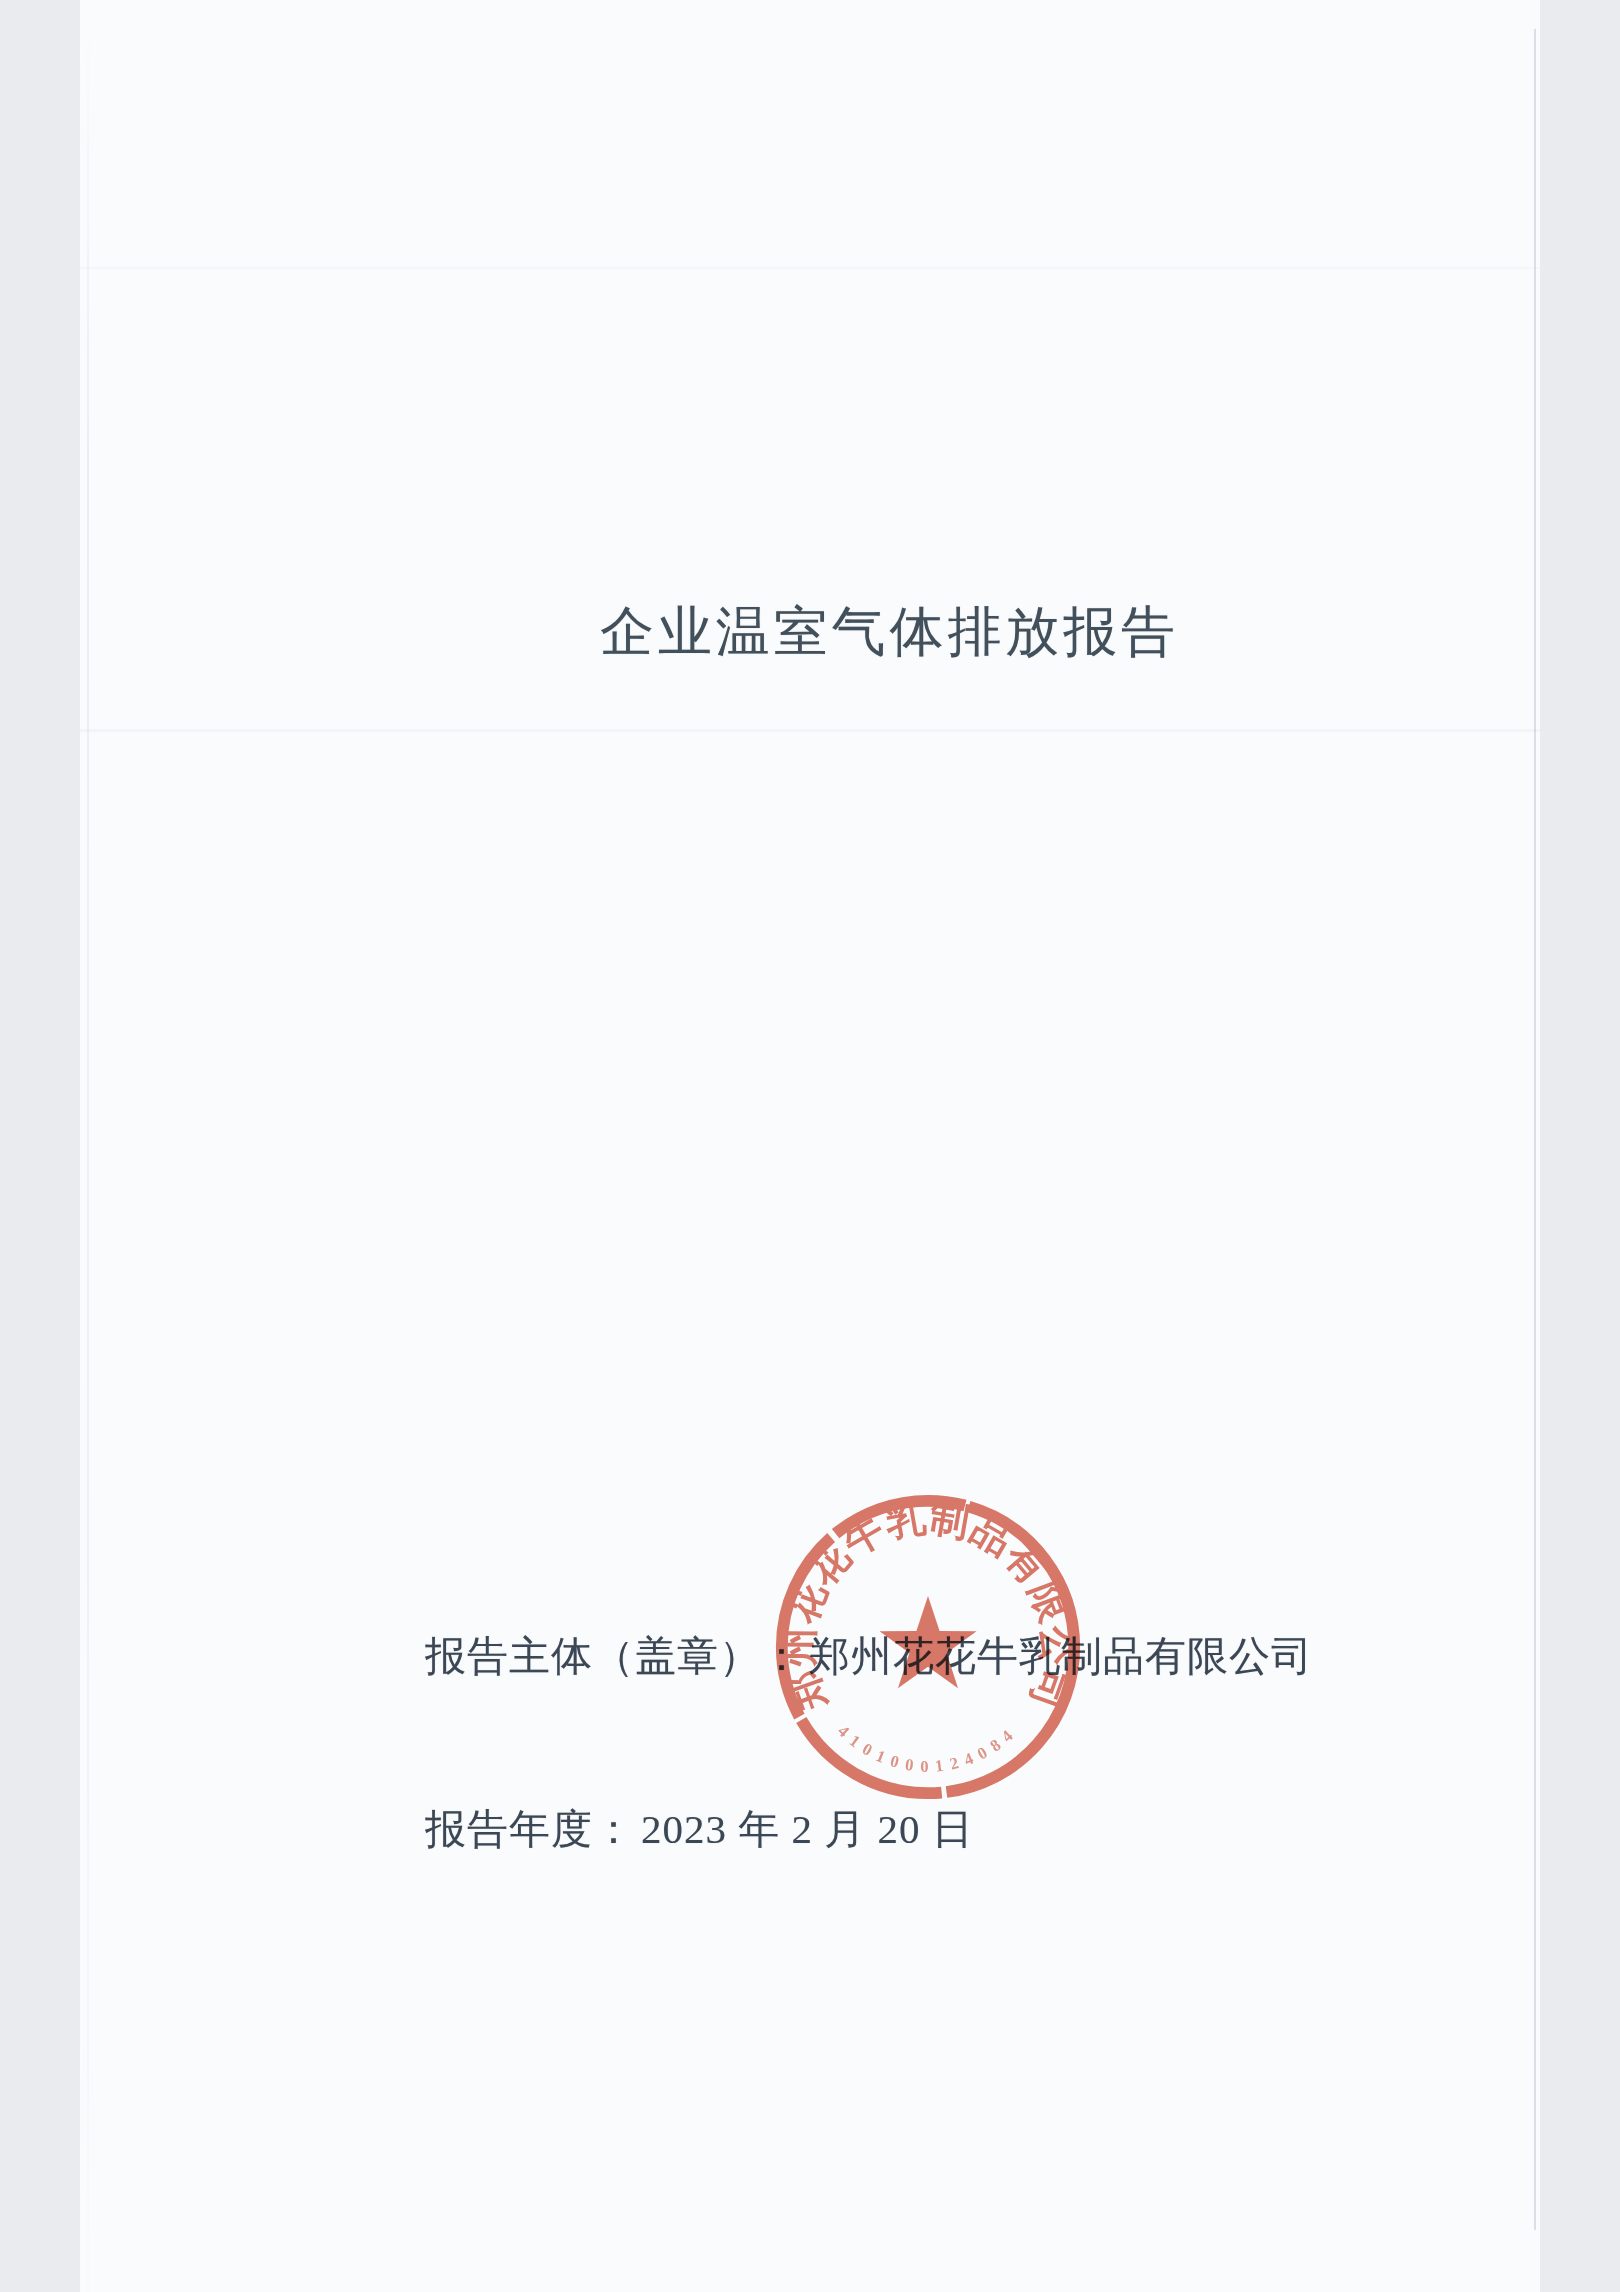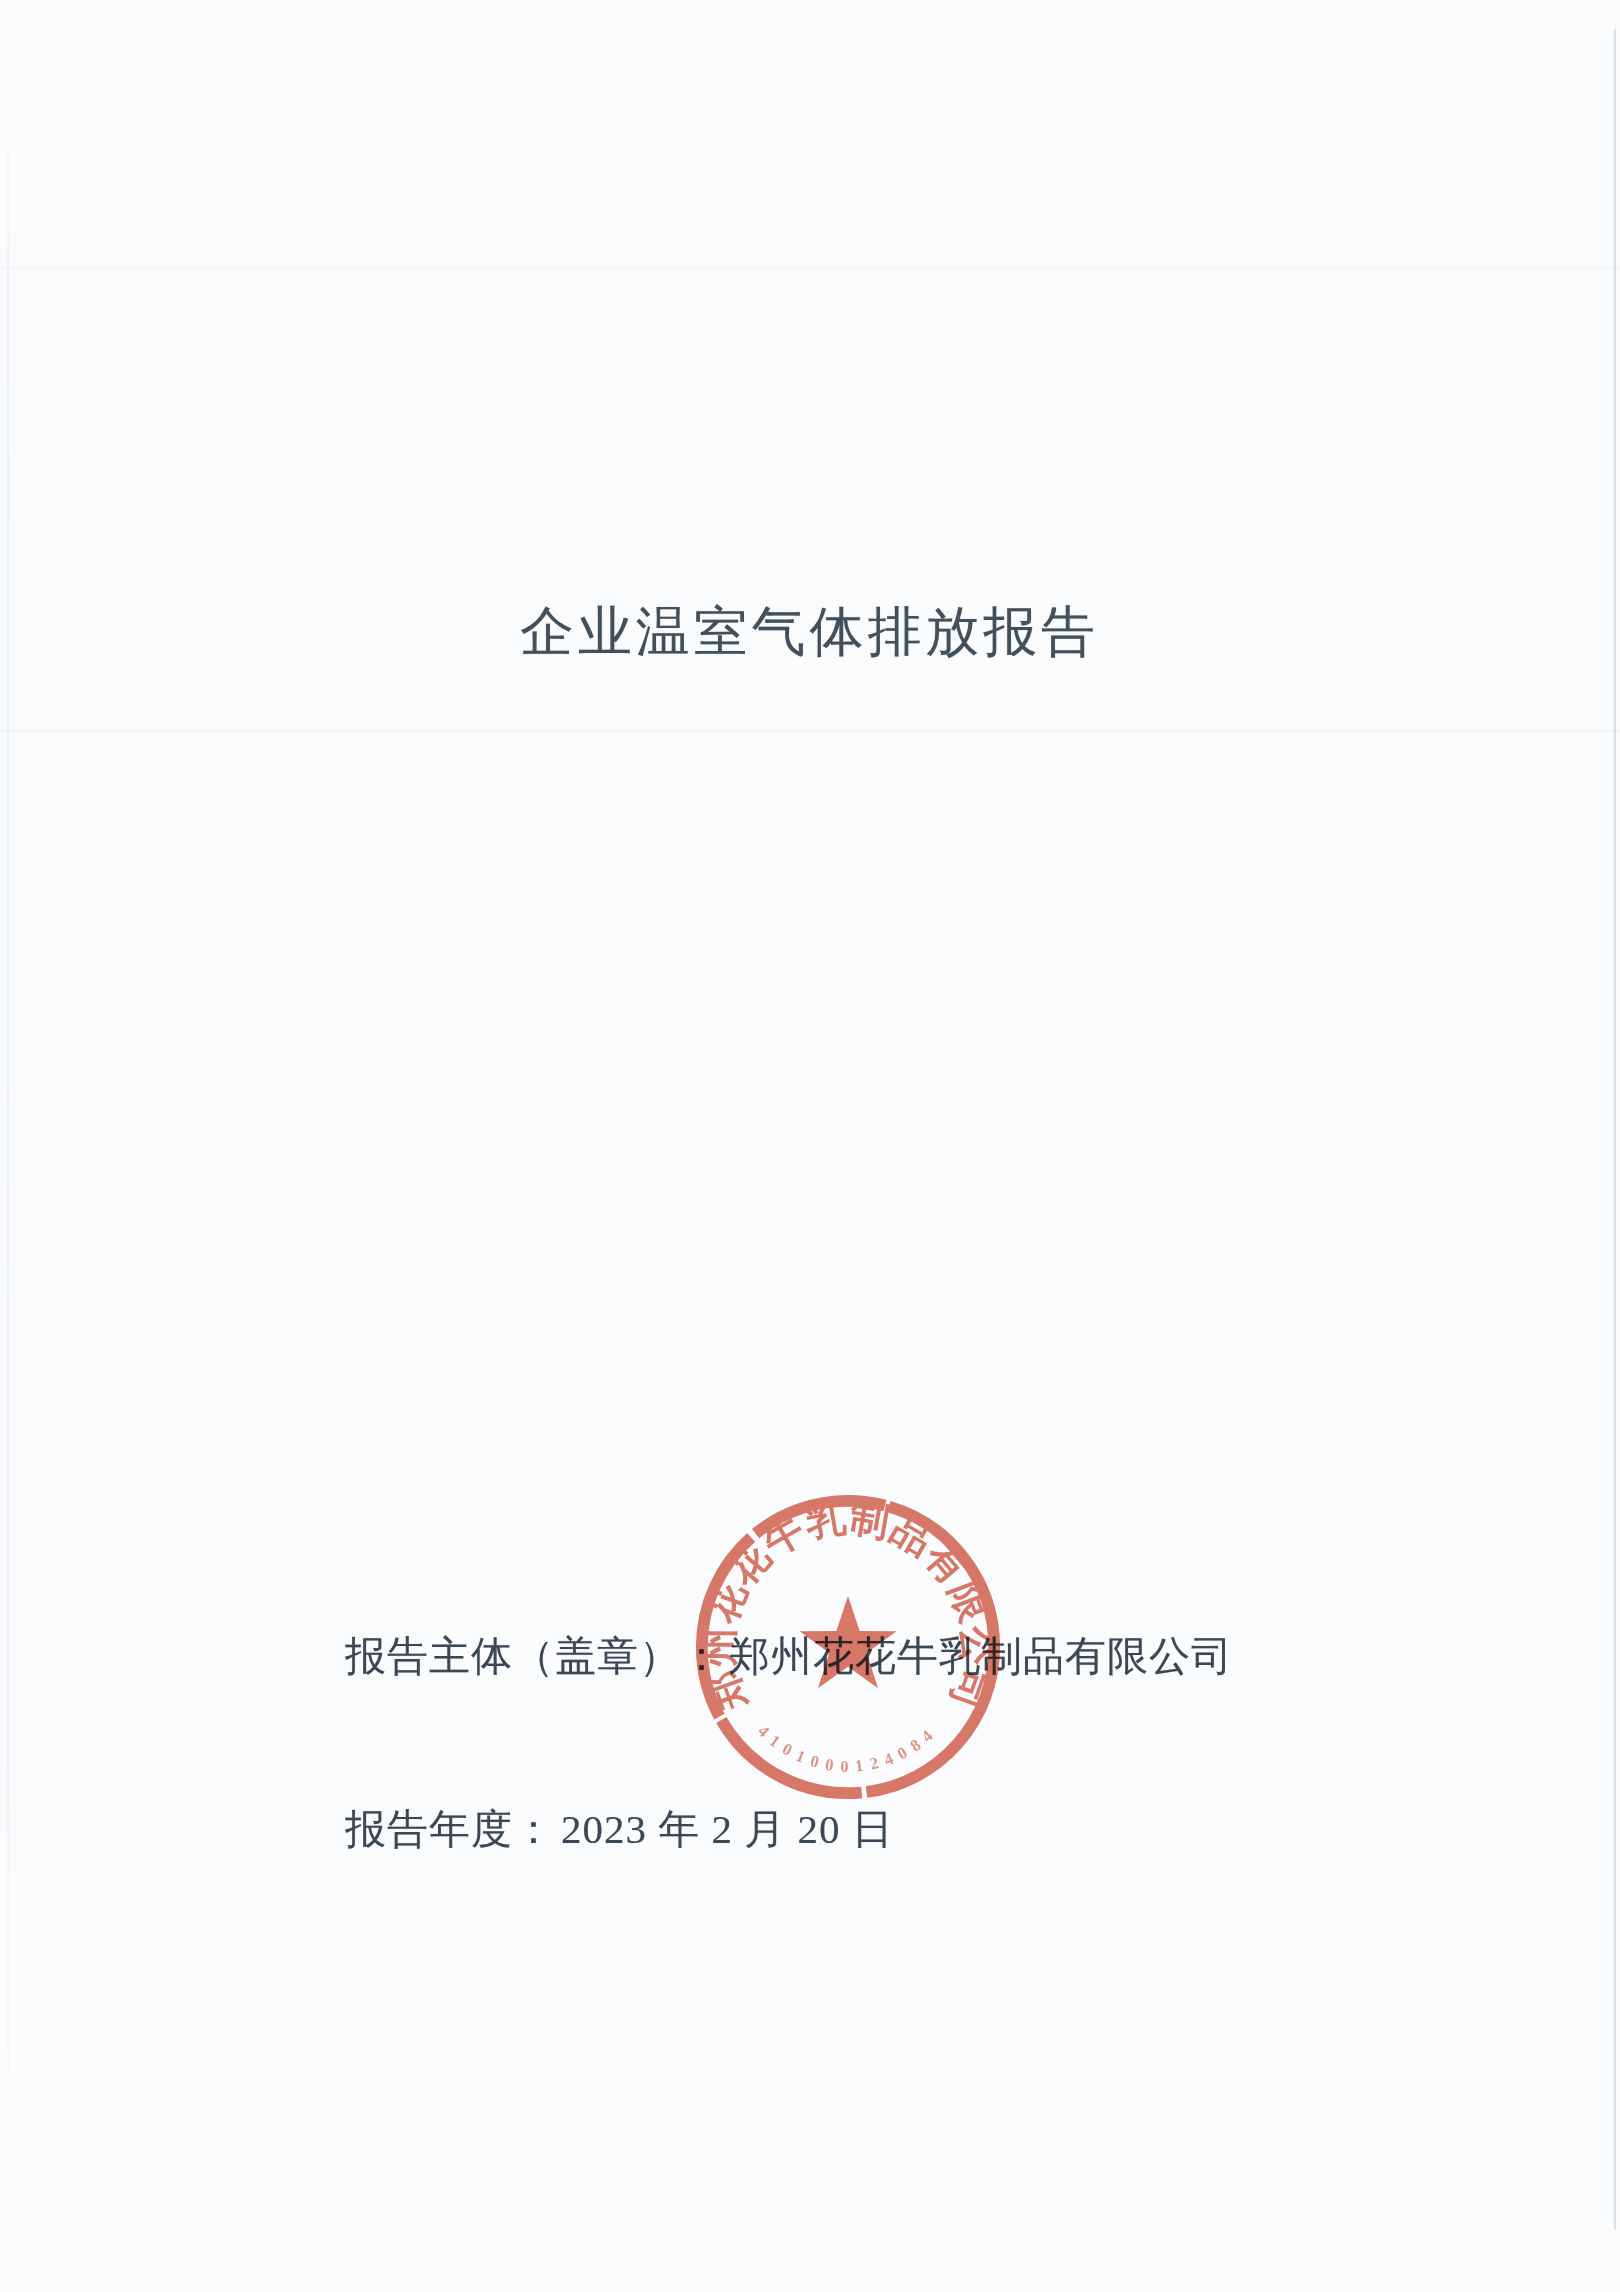--- a/index.html
+++ b/index.html
@@ -1,18 +1,18 @@
 <!DOCTYPE html>
 <html><head>
 <meta charset="utf-8">
 <style>
   html, body { margin: 0; padding: 0; background: #e9ebee; }
   .page {
     position: relative;
-    width: 1620px;
+    width: 1460px;
     height: 2293px;
     margin: 0 auto;
     background: #fafbfd;
     overflow: hidden;
     font-family: "Liberation Serif", "DejaVu Serif", serif;
   }
   
   .edge-left {
     position: absolute; left: 6.9px; top: 0; width: 2px; height: 100%;
     background: linear-gradient(to bottom, rgba(130,160,180,0.00), rgba(130,160,180,0.14) 20%, rgba(130,160,180,0.10) 70%, rgba(130,160,180,0.02));

